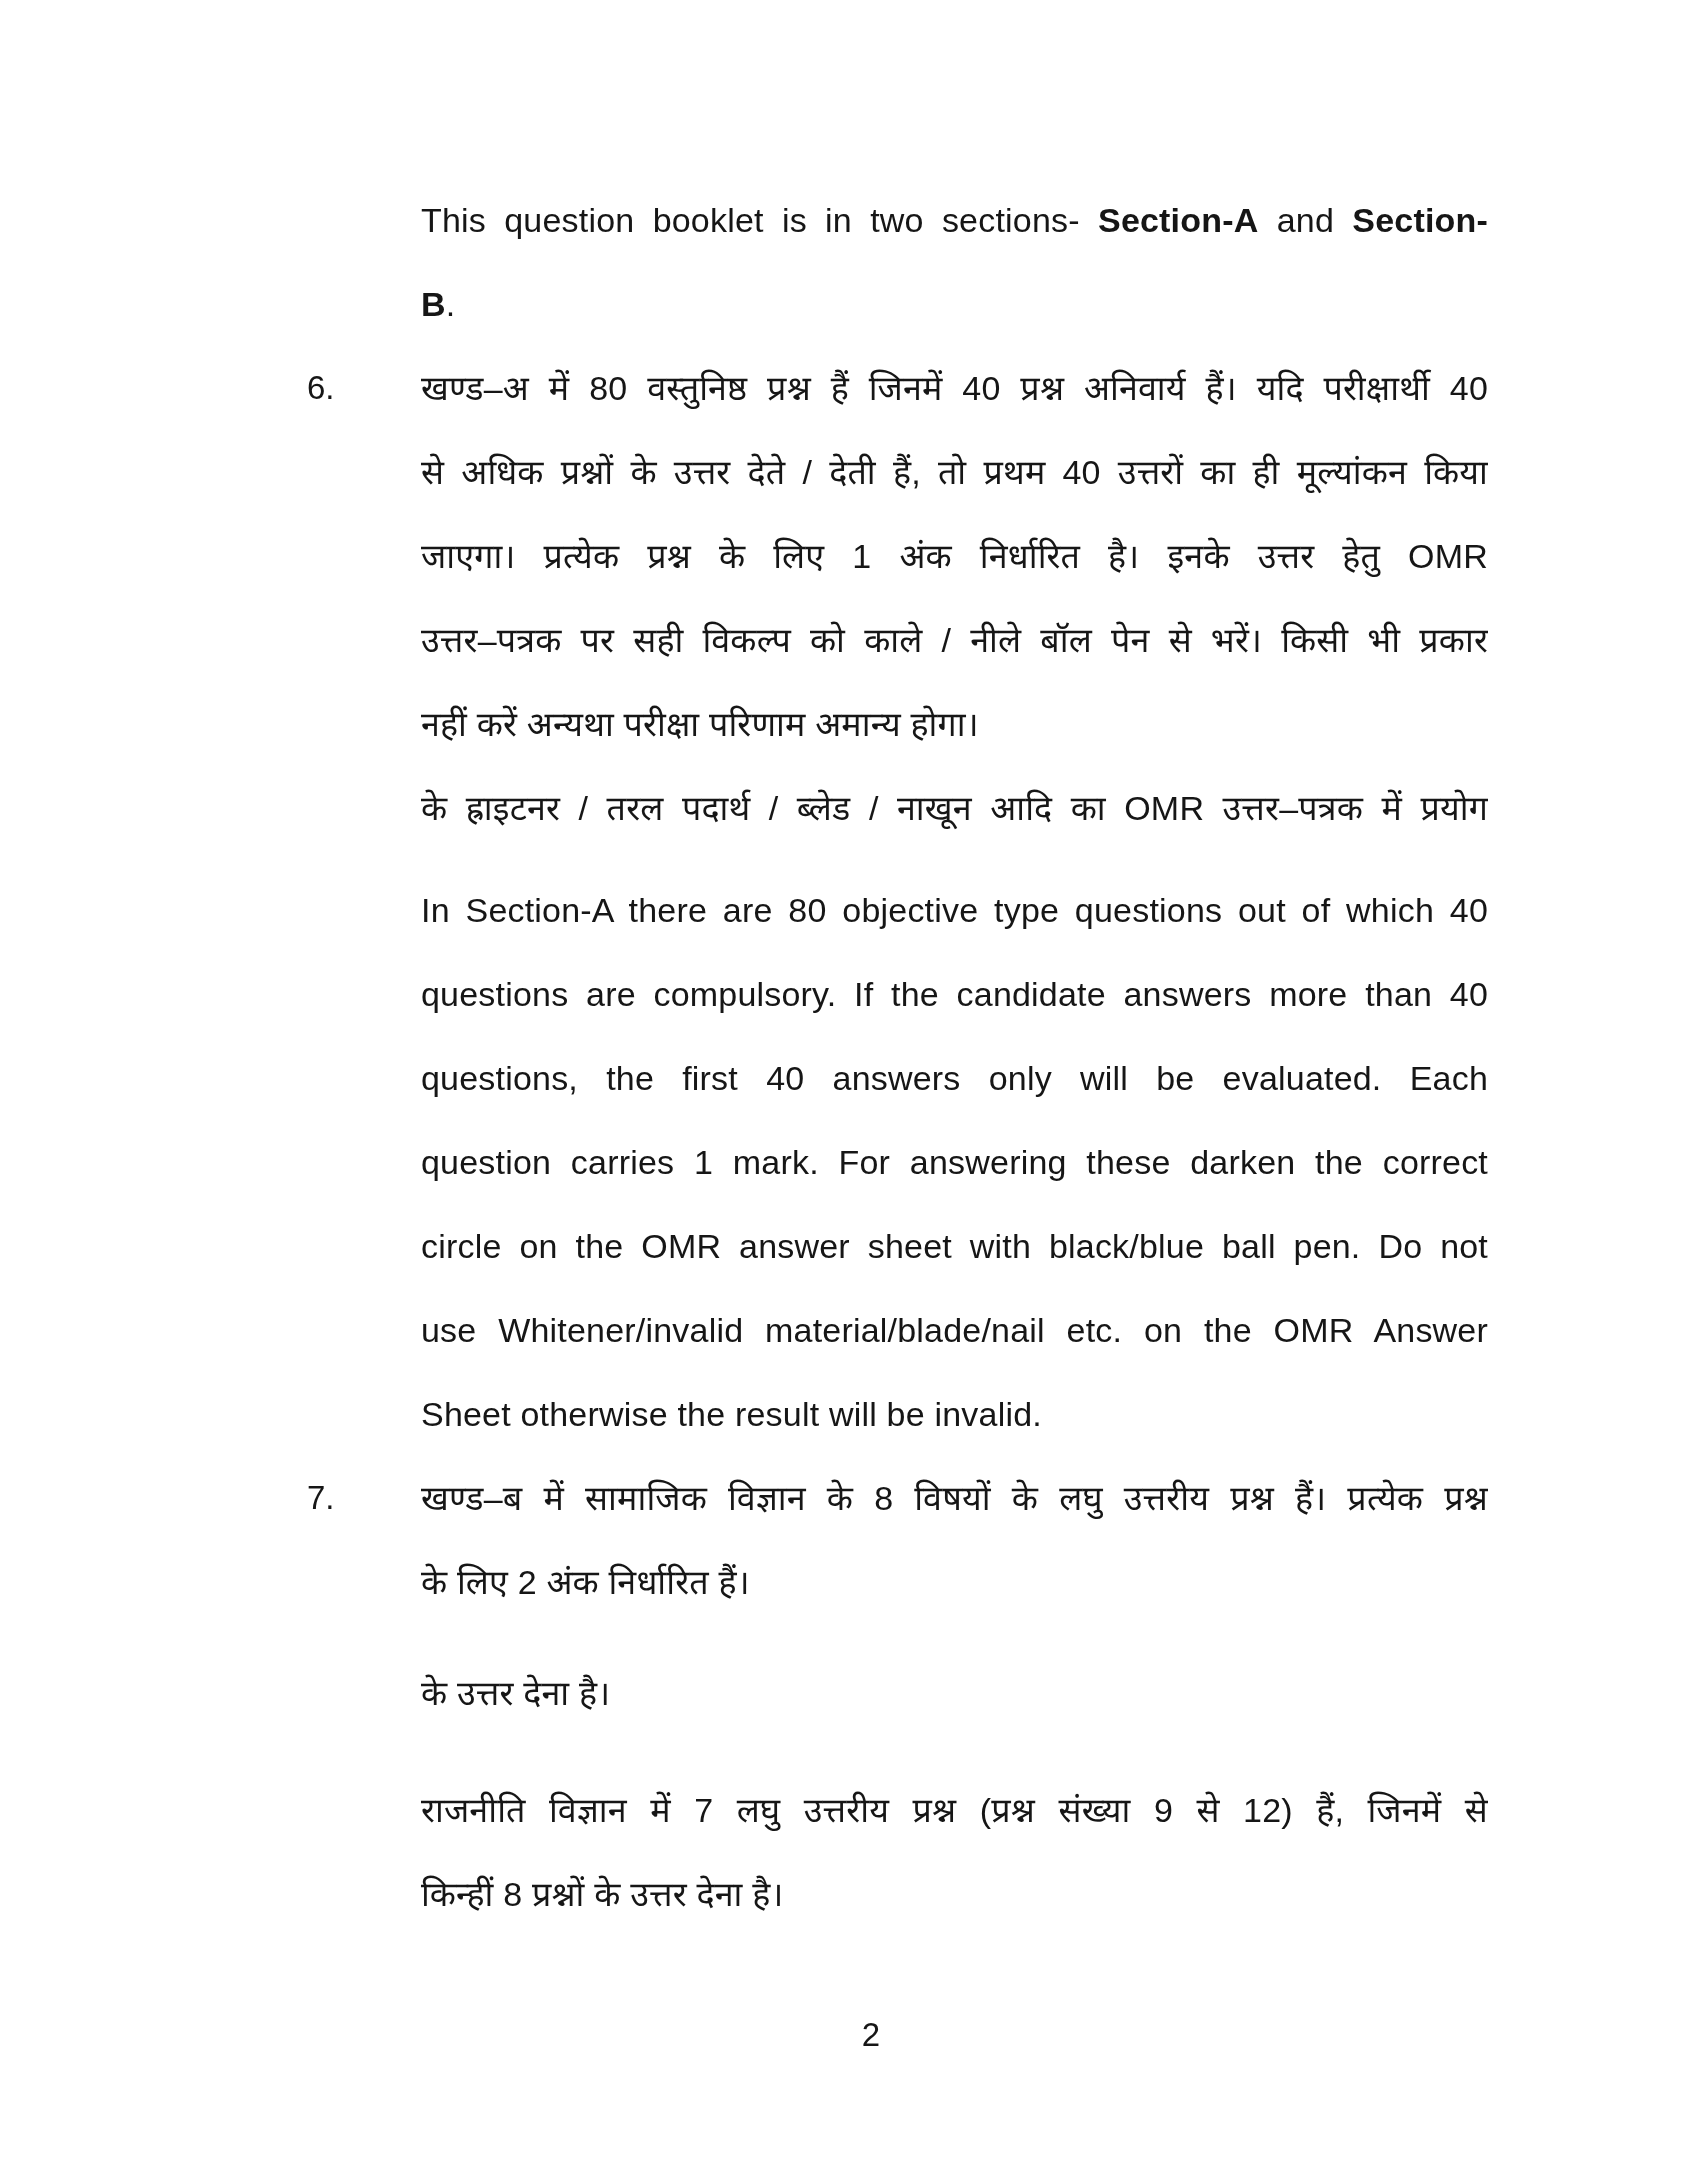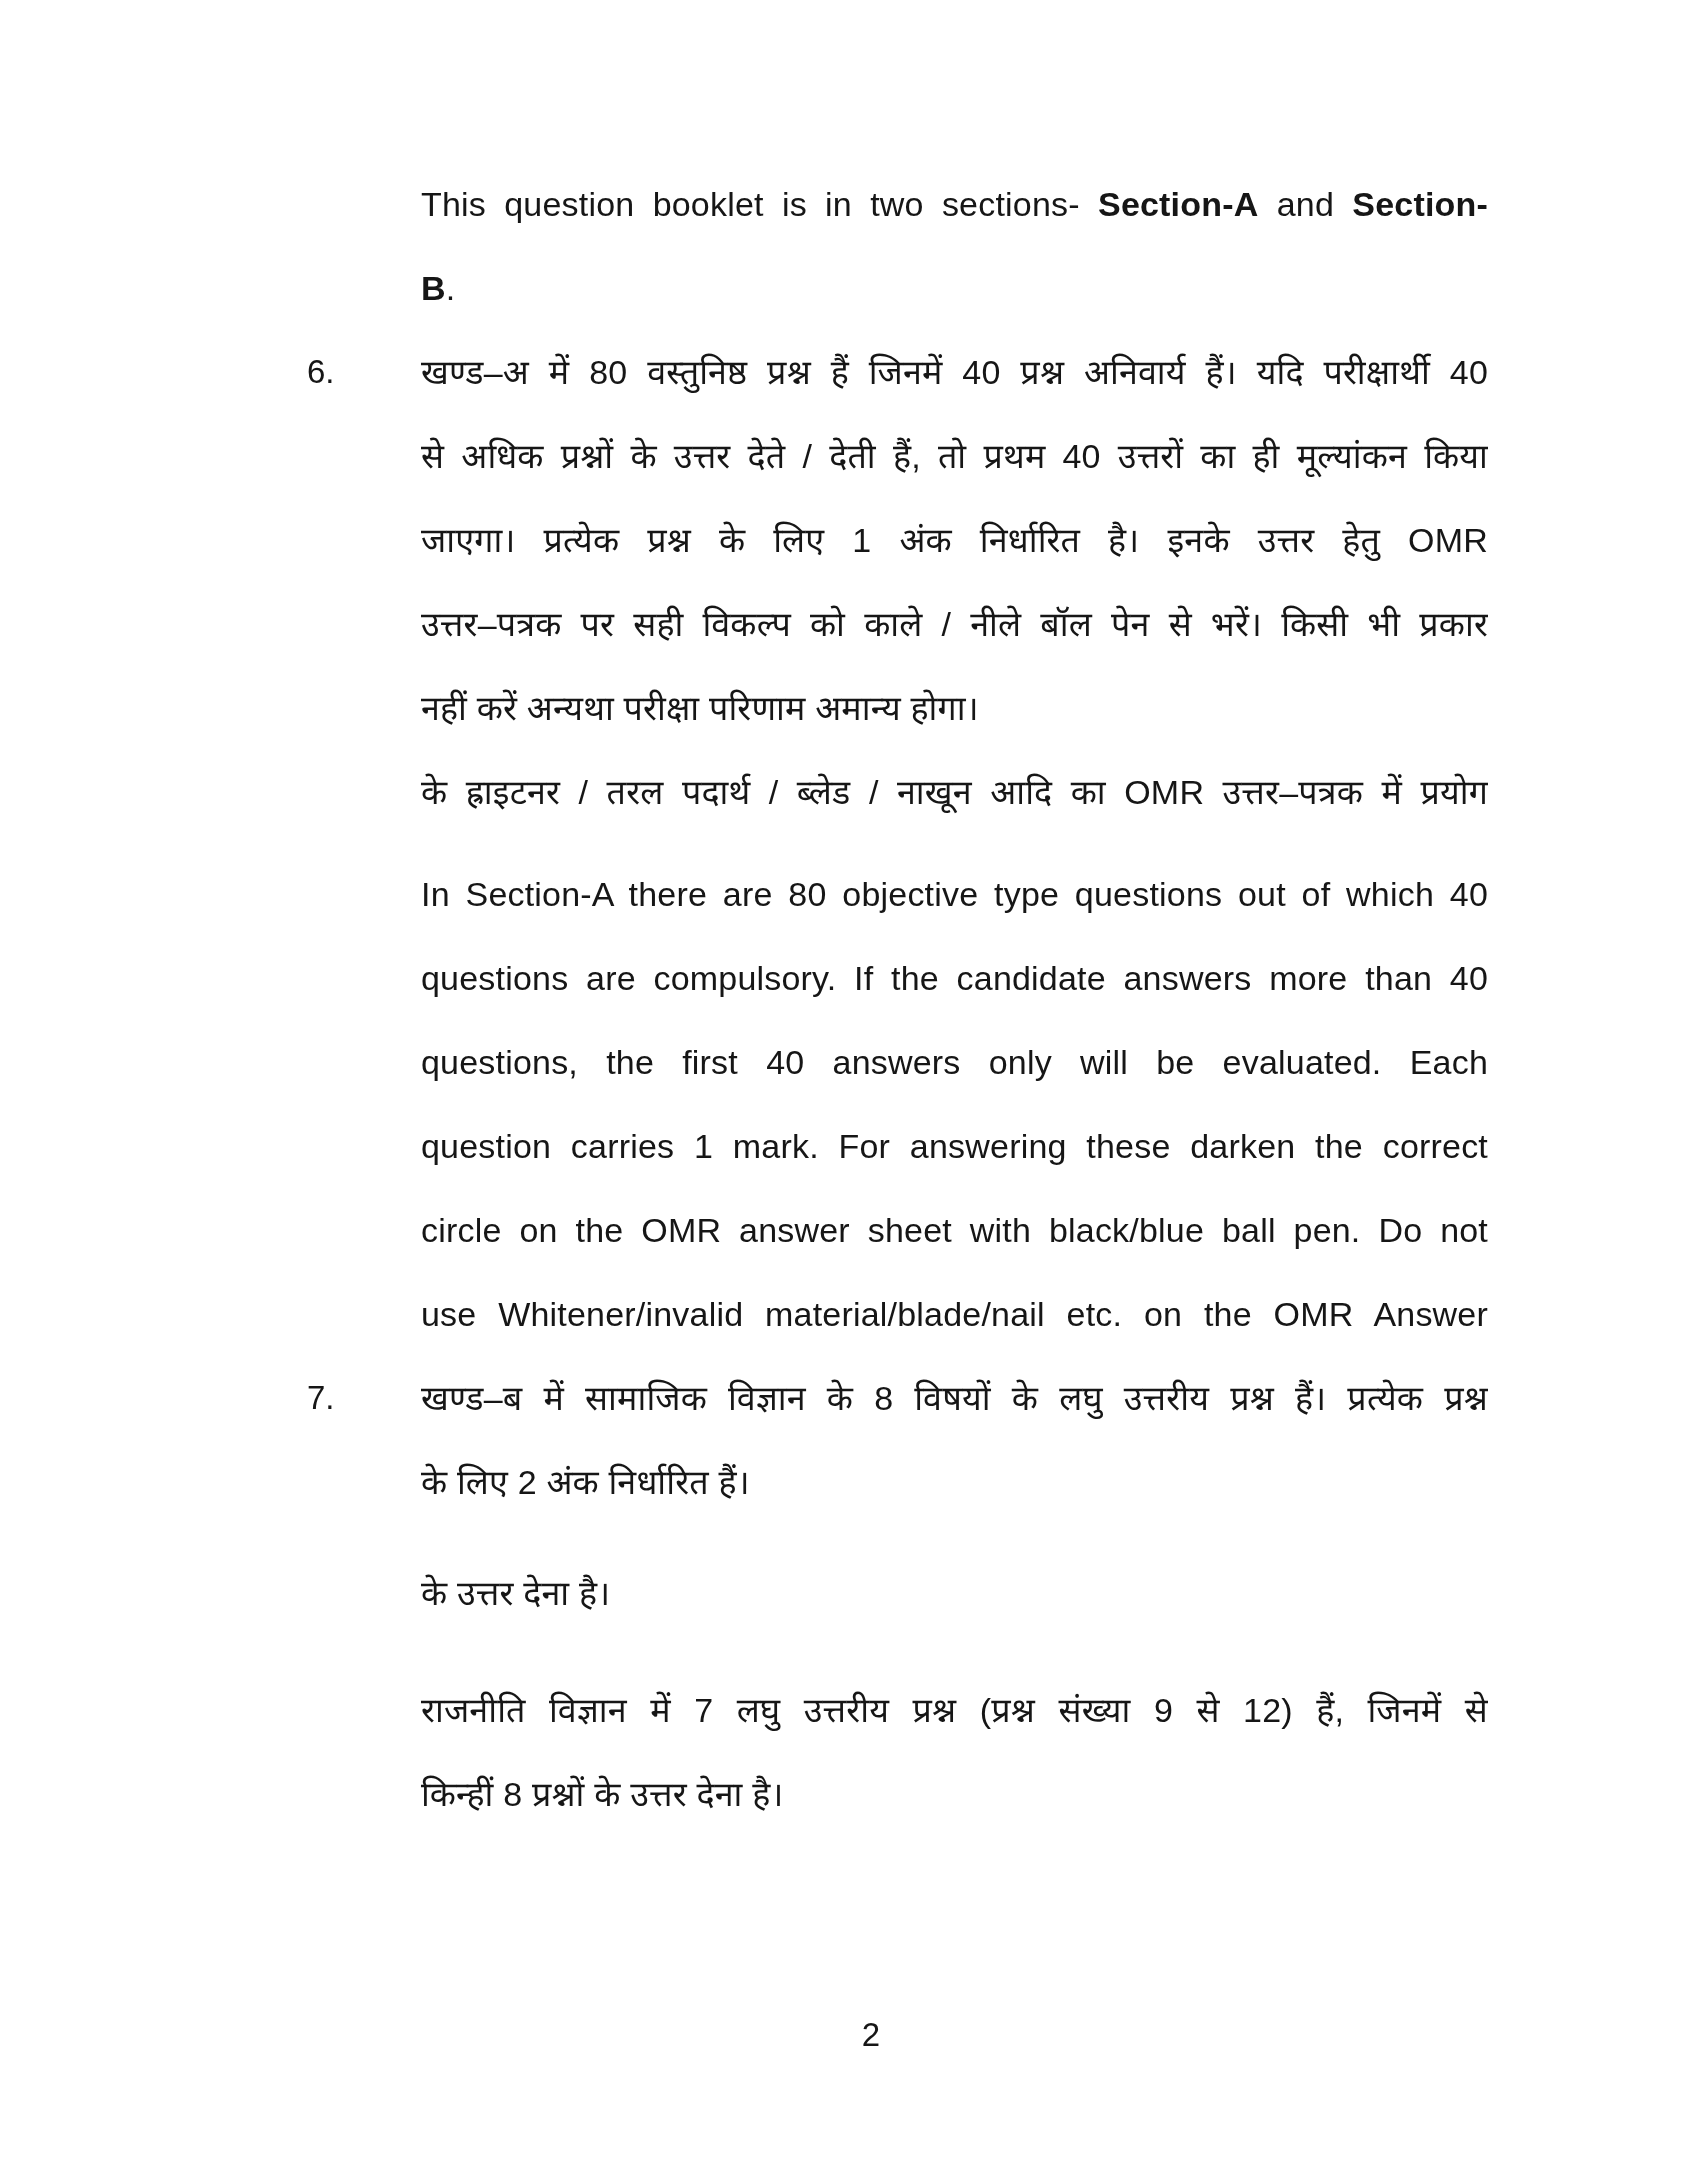--- a/index.html
+++ b/index.html
@@ -12,21 +12,21 @@
     width: 1683px;
     height: 2178px;
     background: #ffffff;
     color: #161616;
     font-family: "Liberation Sans", "DejaVu Sans", sans-serif;
     overflow: hidden;
   }
   .doc-body {
     position: absolute;
     left: 421px;
-    top: 162px;
+    top: 178px;
     width: 1067px;
   }
   .para {
     position: relative;
     margin: 0;
   }
   .marker {
     position: absolute;
     left: -114px;
     top: 0;
@@ -84,20 +84,21 @@
         <div class="ln last" data-name="text-line"><span>नहीं करें अन्यथा परीक्षा परिणाम अमान्य होगा।</span></div>
         <div class="ln" data-name="text-line"><span>के ह्राइटनर / तरल पदार्थ / ब्लेड / नाखून आदि का OMR उत्तर–पत्रक में प्रयोग</span></div>
       </div>
       <div class="para" lang="en" data-name="paragraph-item6-english">
         <div class="ln" data-name="text-line"><span>In Section-A there are 80 objective type questions out of which 40</span></div>
         <div class="ln" data-name="text-line"><span>questions are compulsory. If the candidate answers more than 40</span></div>
         <div class="ln" data-name="text-line"><span>questions, the first 40 answers only will be evaluated. Each</span></div>
         <div class="ln" data-name="text-line"><span>question carries 1 mark. For answering these darken the correct</span></div>
         <div class="ln" data-name="text-line"><span>circle on the OMR answer sheet with black/blue ball pen. Do not</span></div>
         <div class="ln" data-name="text-line"><span>use Whitener/invalid material/blade/nail etc. on the OMR Answer</span></div>
+        <div class="ln last" data-name="text-line"><span>Sheet otherwise the result will be invalid.</span></div>
       </div>
       <div class="para" lang="hi" data-name="paragraph-item7-hindi">
         <span class="marker" data-name="item-number">7.</span>
         <div class="ln" data-name="text-line"><span>खण्ड–ब में सामाजिक विज्ञान के 8 विषयों के लघु उत्तरीय प्रश्न हैं। प्रत्येक प्रश्न</span></div>
         <div class="ln last" data-name="text-line"><span>के लिए 2 अंक निर्धारित हैं।</span></div>
       </div>
       <div class="para" lang="hi" data-name="paragraph-history-hindi">
         <div class="ln last" data-name="text-line"><span>के उत्तर देना है।</span></div>
       </div>
       <div class="para" lang="hi" data-name="paragraph-polsci-hindi">

